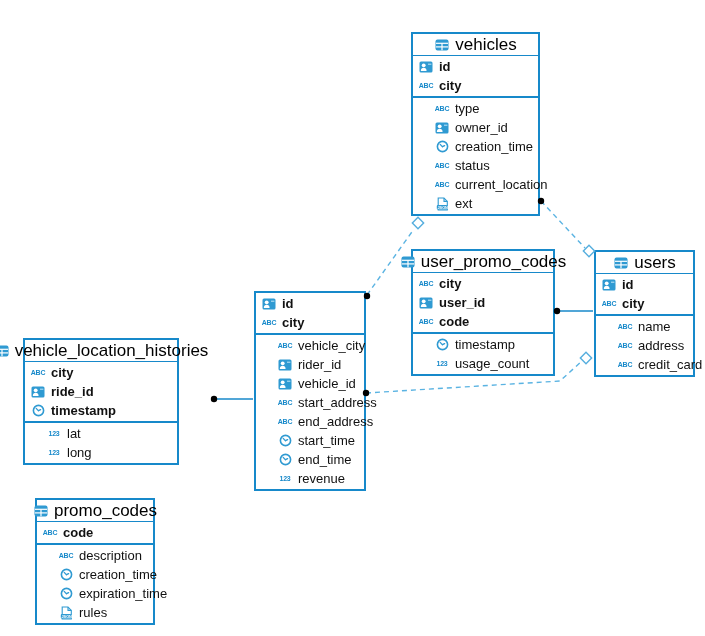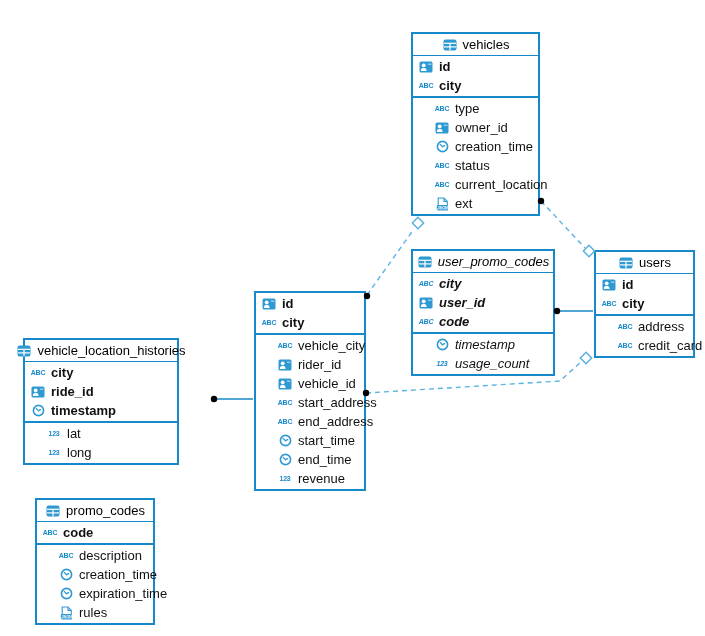--- a/index.html
+++ b/index.html
@@ -8,21 +8,21 @@
     font-family:"Liberation Sans",sans-serif;overflow:hidden;
   }
   #canvas{position:absolute;inset:0;width:705px;height:636px;}
   .table-box{
     position:absolute;background:#fff;border:2px solid #1789ca;
     box-sizing:border-box;z-index:2;
   }
   .table-header{
     height:21px;border-bottom:1px solid #1789ca;
     display:flex;align-items:center;justify-content:center;gap:5px;
-    font-size:13px;color:#000;padding:0 5px;white-space:nowrap;
+    font-size:17px;color:#000;padding:0 5px;white-space:nowrap;
   }
   .section-pk{border-bottom:2px solid #1789ca;padding:1px 0;text-align:center;}
   .section-cols{padding:1px 16px;}
   .column-row{
     height:19px;display:flex;align-items:center;gap:5px;
     padding:0 5px;font-size:13px;color:#111;white-space:nowrap;
   }
   .column-row.pk .column-name{font-weight:bold;}
   .icon-cell{
     width:16px;flex:0 0 16px;display:flex;align-items:center;justify-content:center;
@@ -114,21 +114,21 @@
               <path d="M2.2 1 H8 L11.3 4.4 V13 H2.2 Z" fill="#fff" stroke="#2f9ad2" stroke-width="1.1"></path>
               <path d="M8 1 V4.4 H11.3" fill="none" stroke="#2f9ad2" stroke-width="1.1"></path>
               <rect x="0.8" y="8" width="10.4" height="4.6" rx="1" fill="#2f9ad2"></rect>
               <text x="1.5" y="11.7" font-size="3.8" font-weight="bold" fill="#fff" font-family="Liberation Sans">JSON</text>
             </svg>
           </span>
           <span class="column-name">ext</span>
         </div>
       </div>
     </div>
-    <div class="table-box" style="left: 411px; top: 249px; width: 144px; font-style: italic;">
+    <div class="table-box" style="left: 411px; top: 249px; width: 144px;">
       <div class="table-header">
         <span class="icon-cell">
           <svg width="14" height="12" viewBox="0 0 14 12">
             <rect x="0.5" y="0.5" width="13" height="11" rx="2" fill="#2f9ad2"></rect>
             <line x1="1" y1="4.3" x2="13" y2="4.3" stroke="#fff" stroke-width="1.2"></line>
             <line x1="1" y1="7.9" x2="13" y2="7.9" stroke="#fff" stroke-width="1.2"></line>
             <line x1="7" y1="4.3" x2="7" y2="11.3" stroke="#fff" stroke-width="1.2"></line>
           </svg>
         </span>
         <span class="table-name">user_promo_codes</span>
@@ -201,20 +201,26 @@
           <span class="column-name">id</span>
         </div>
         <div class="column-row pk">
           <span class="icon-cell">
             <span class="abc-glyph">ABC</span>
           </span>
           <span class="column-name">city</span>
         </div>
       </div>
       <div class="section-cols">
+        <div class="column-row">
+          <span class="icon-cell">
+            <span class="abc-glyph">ABC</span>
+          </span>
+          <span class="column-name">name</span>
+        </div>
         <div class="column-row">
           <span class="icon-cell">
             <span class="abc-glyph">ABC</span>
           </span>
           <span class="column-name">address</span>
         </div>
         <div class="column-row">
           <span class="icon-cell">
             <span class="abc-glyph">ABC</span>
           </span>

